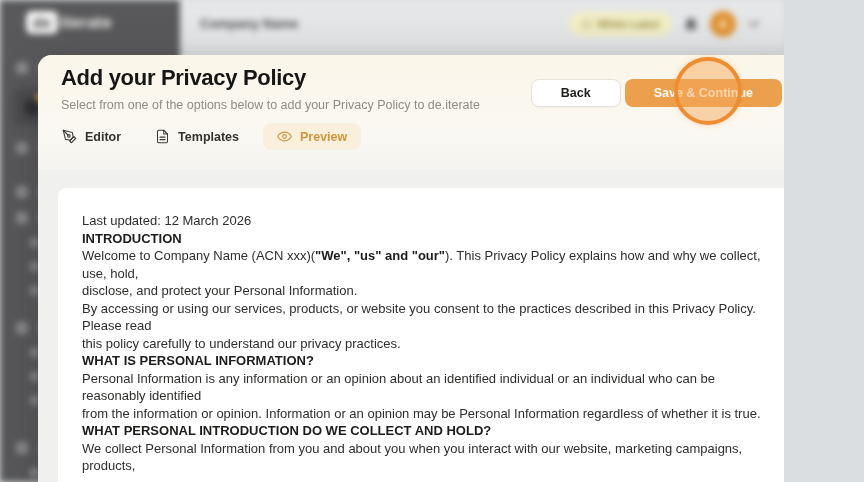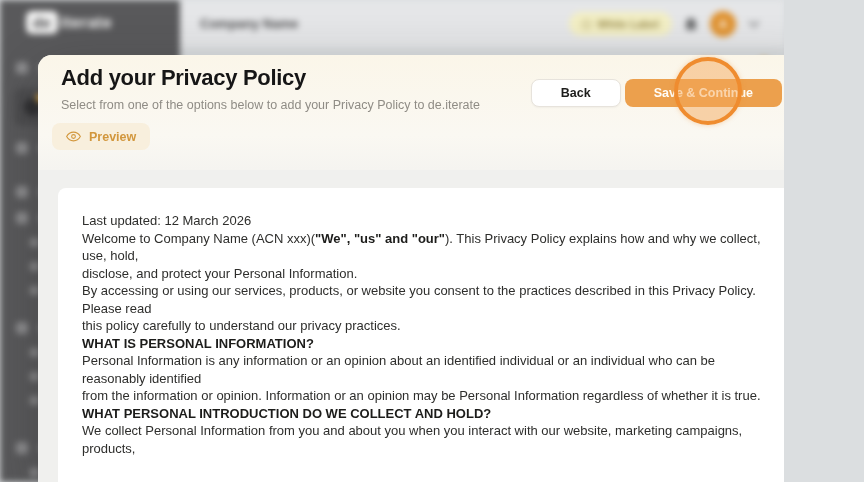--- a/index.html
+++ b/index.html
@@ -156,33 +156,52 @@
   <div class="modal">
     <div class="modal-header">
       <div class="modal-title">Add your Privacy Policy</div>
       <div class="modal-subtitle">Select from one of the options below to add your Privacy Policy to de.iterate</div>
       <div class="close-btn">×</div>
       <div class="header-actions">
         <button class="btn btn-back">Back</button>
         <button class="btn btn-save">Save &amp; Continue</button>
       </div>
       <div class="tabs">
+        <div class="tab">
+          <svg viewBox="0 0 24 24">
+              <path d="M12 19l7-7 3 3-7 7-3-3z"></path>
+              <path d="M18 13l-1.5-7.5L2 2l3.5 14.5L13 18l5-5z"></path>
+              <path d="M2 2l7.6 7.6"></path>
+              <circle cx="11" cy="11" r="2"></circle>
+            </svg>
+          <span>Editor</span>
+        </div>
+        <div class="tab">
+          <svg viewBox="0 0 24 24">
+              <path d="M14 2H6a2 2 0 0 0-2 2v16a2 2 0 0 0 2 2h12a2 2 0 0 0 2-2V8z"></path>
+              <path d="M14 2v6h6"></path>
+              <path d="M16 13H8"></path>
+              <path d="M16 17H8"></path>
+            </svg>
+          <span>Templates</span>
+        </div>
         <div class="tab active">
           <svg viewBox="0 0 24 24">
               <path d="M1 12s4-7 11-7 11 7 11 7-4 7-11 7-11-7-11-7z"></path>
               <circle cx="12" cy="12" r="3"></circle>
             </svg>
           <span>Preview</span>
         </div>
       </div>
     </div>
     <div class="modal-body">
       <div class="doc-card">
         <div>
             <p><span>Last updated: 12 March 2026</span></p>
+            <p><strong>INTRODUCTION</strong></p>
             <p><span>Welcome to Company Name (ACN xxx)(</span><strong>"We", "us" and "our"</strong><span>). This Privacy Policy explains how and why we collect, use, hold,</span></p>
             <p><span>disclose, and protect your Personal Information.</span></p>
             <p><span>By accessing or using our services, products, or website you consent to the practices described in this Privacy Policy. Please read</span></p>
             <p><span>this policy carefully to understand our privacy practices.</span></p>
             <p><strong>WHAT IS PERSONAL INFORMATION?</strong></p>
             <p><span>Personal Information is any information or an opinion about an identified individual or an individual who can be reasonably identified</span></p>
             <p><span>from the information or opinion. Information or an opinion may be Personal Information regardless of whether it is true.</span></p>
             <p><strong>WHAT PERSONAL INTRODUCTION DO WE COLLECT AND HOLD?</strong></p>
             <p><span>We collect Personal Information from you and about you when you interact with our website, marketing campaigns, products,</span></p>
           </div>

